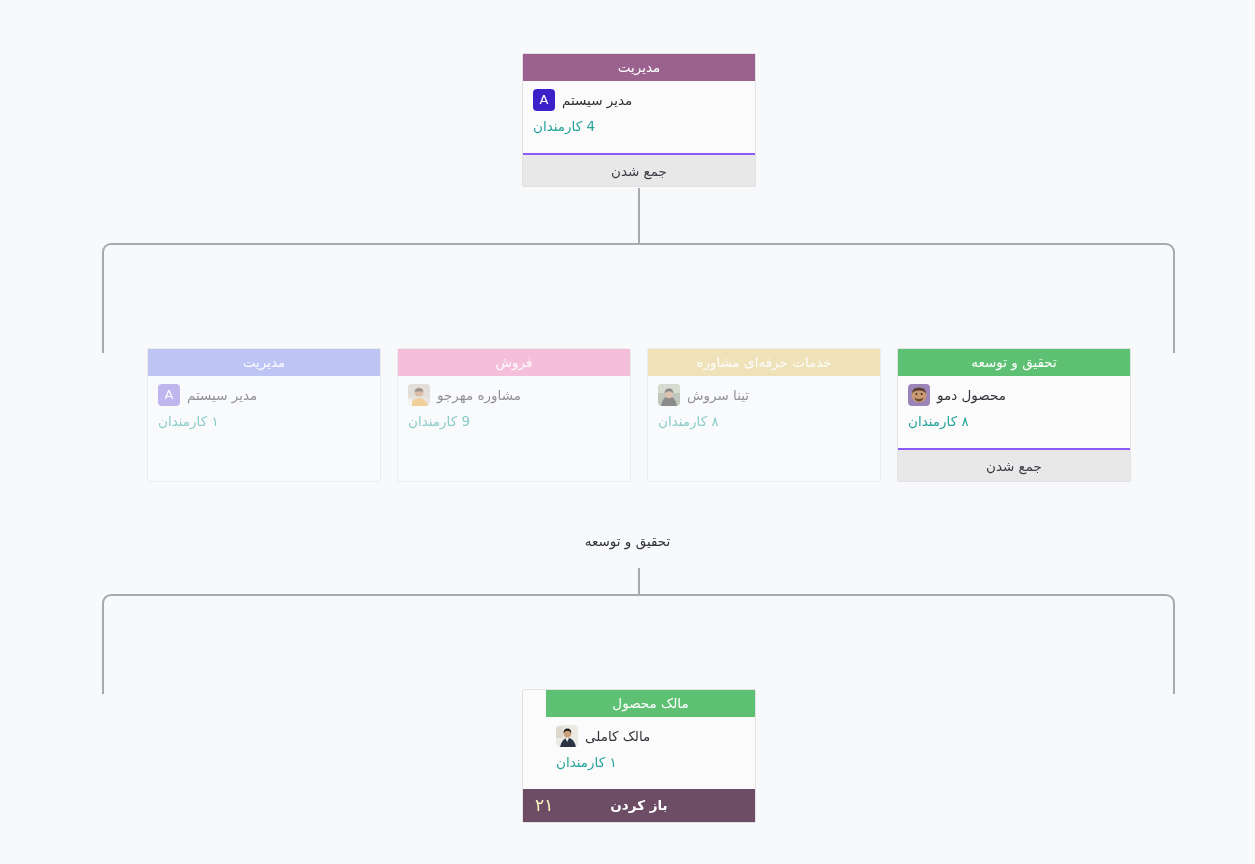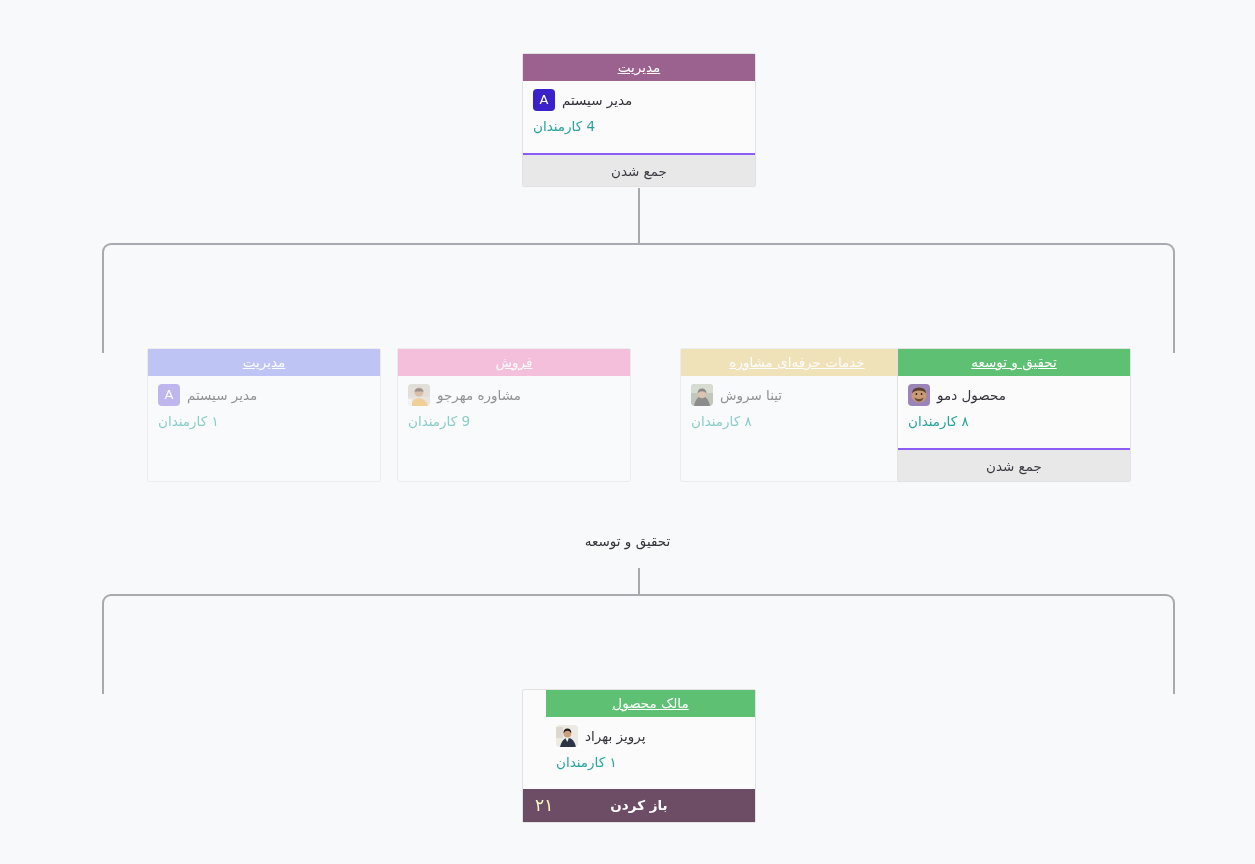--- a/index.html
+++ b/index.html
@@ -29,21 +29,20 @@
   }
   .card-header {
     height: 27px;
     line-height: 27px;
     text-align: center;
     font-size: 13.5px;
     color: #ffffff;
     letter-spacing: 0px;
     overflow: hidden;
     white-space: nowrap;
-    text-decoration: underline;
   }
   .card-body {
     padding: 7px 10px 6px 10px;
     box-sizing: border-box;
   }
   .person-row {
     display: flex;
     flex-direction: row-reverse;
     align-items: center;
     justify-content: flex-start;
@@ -179,21 +178,21 @@
           </svg>
         </span>
         <span class="person-name">مشاوره مهرجو</span>
       </div>
       <div class="emp-row">
         <span class="emp-count">9 کارمندان</span>
       </div>
     </div>
   </div>
 
-  <div class="card faded" style="left:680px; top:348px; width:234px; height:134px;">
+  <div class="card faded" style="left:647px; top:348px; width:234px; height:134px;">
     <div class="card-header" style="background:#e9ce7b;">خدمات حرفه‌ای مشاوره</div>
     <div class="card-body">
       <div class="person-row">
         <span class="avatar">
           <svg viewBox="0 0 22 22" width="22" height="22">
             <rect width="22" height="22" fill="#8f9a84"></rect>
             <rect x="0" y="0" width="22" height="9" fill="#b9c2a9"></rect>
             <path d="M3 22 q2-10 8-10 t8 10 z" fill="#2d2a28"></path>
             <circle cx="11" cy="10" r="4.2" fill="#c4926b"></circle>
             <path d="M6.6 9.6 q0-5.2 4.4-5.2 t4.4 5.2 q-1.6-2.4-4.4-2.4 t-4.4 2.4z" fill="#2a2422"></path>
@@ -243,21 +242,21 @@
         <span class="avatar">
           <svg viewBox="0 0 22 22" width="22" height="22">
             <rect width="22" height="22" fill="#eceae4"></rect>
             <rect x="0" y="2" width="7" height="11" fill="#dcd8cd"></rect>
             <path d="M4 22 q2-9 8-9 t8 9 z" fill="#2b3444"></path>
             <path d="M9.6 13.4 l1.6 3.6 l1.6-3.6 l-1.6-1 z" fill="#f3f3f3"></path>
             <circle cx="11.4" cy="8.6" r="3.9" fill="#caa07c"></circle>
             <path d="M7.5 8.2 q0-4.6 3.9-4.6 t3.9 4.6 q-1.6-2.4-3.9-2.4 t-3.9 2.4z" fill="#241c16"></path>
           </svg>
         </span>
-        <span class="person-name">پرویز بهراد</span>
+        <span class="person-name">مالک کاملی</span>
       </div>
       <div class="emp-row">
         <span class="emp-count">۱ کارمندان</span>
       </div>
     </div>
     <div class="card-footer footer-expand">
       <span>باز کردن</span>
       <span class="footer-badge">۲۱</span>
     </div>
   </div>

